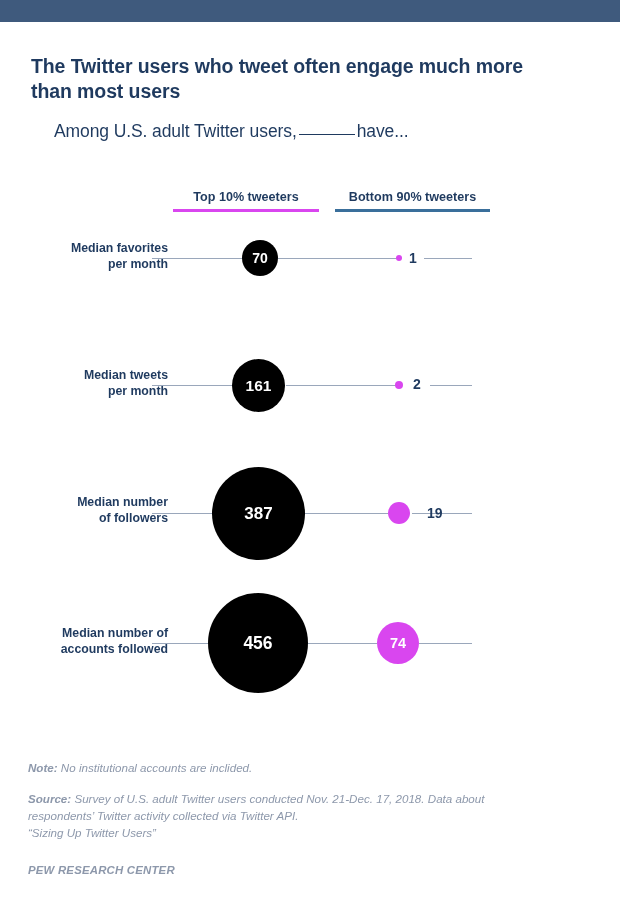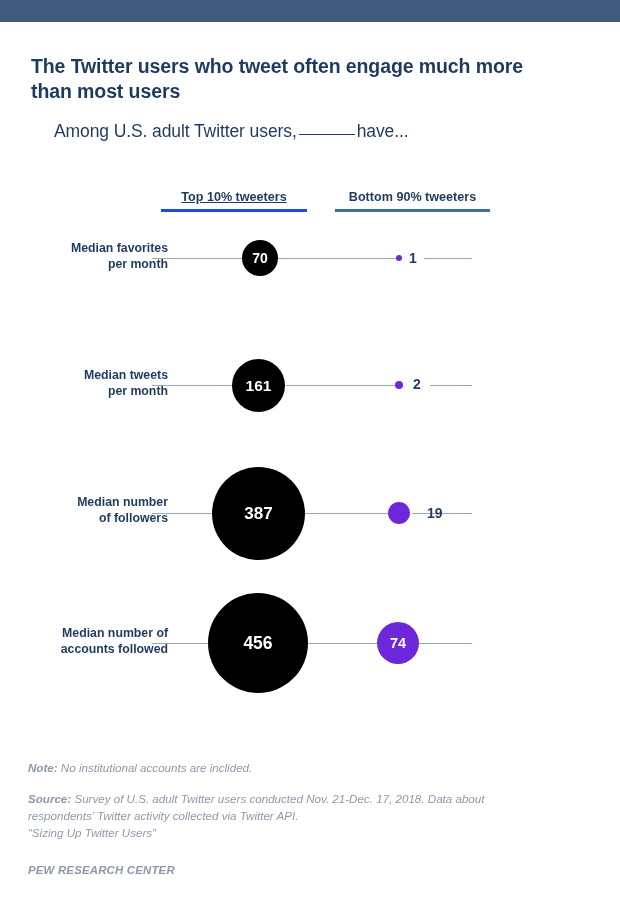--- a/index.html
+++ b/index.html
@@ -63,25 +63,24 @@
   .col-head {
     position: absolute;
     font-size: 12.6px;
     font-weight: bold;
     color: #1f3a5f;
     text-align: center;
     padding-bottom: 5px;
     white-space: nowrap;
   }
   .col-head.top10 {
-    left: 161px;
+    left: 173px;
     top: 190px;
     width: 146px;
-    border-bottom: 3px solid #1d4ed8;
-    text-decoration: underline;
+    border-bottom: 3px solid #d946ef;
   }
   .col-head.bottom90 {
     left: 335px;
     top: 190px;
     width: 155px;
     border-bottom: 3px solid #3a6f9b;
   }
 
   
   .row {
@@ -111,21 +110,21 @@
     position: absolute;
     border-radius: 50%;
     display: flex;
     align-items: center;
     justify-content: center;
     color: #ffffff;
     font-weight: bold;
     box-sizing: border-box;
   }
   .bubble.orange { background: #000000; }
-  .bubble.blue   { background: #6d28d9; }
+  .bubble.blue   { background: #d946ef; }
 
   
   .out-label {
     position: absolute;
     font-size: 14px;
     font-weight: bold;
     color: #1f3a5f;
     white-space: nowrap;
   }
 

